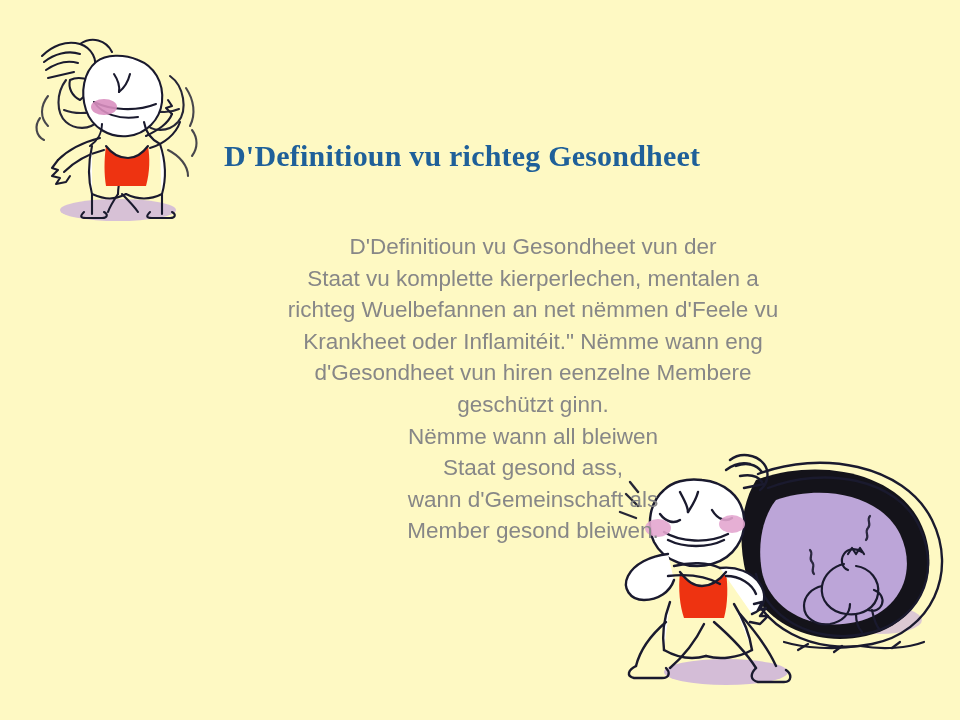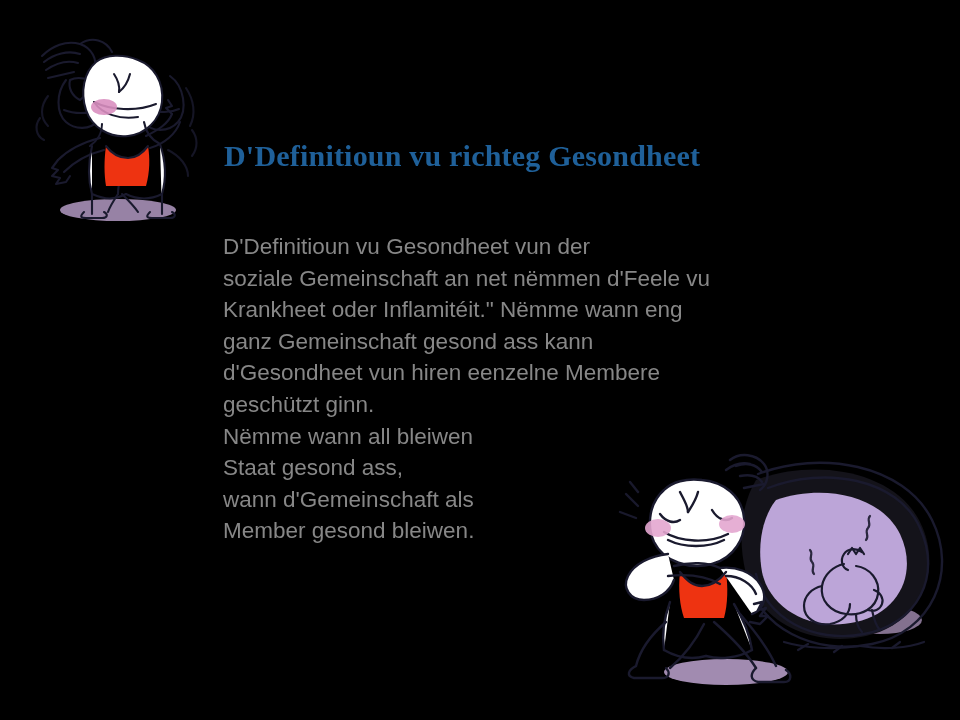--- a/index.html
+++ b/index.html
@@ -7,21 +7,21 @@
     padding: 0;
     background: #ffffff;
   }
   body {
     font-family: "Liberation Sans", sans-serif;
   }
   #slide {
     position: relative;
     width: 960px;
     height: 720px;
-    background: #000000;
+    background: #fef9c3;
     overflow: hidden;
   }
 
   
   #slide-title {
     position: absolute;
     left: 224px;
     top: 138px;
     width: 700px;
     font-family: "Liberation Serif", "DejaVu Serif", serif;
@@ -36,20 +36,21 @@
   
   #body-text {
     position: absolute;
     left: 223px;
     top: 231px;
     width: 620px;
     font-family: "Liberation Sans", sans-serif;
     font-size: 22.5px;
     line-height: 31.6px;
     color: #878787;
+    text-align: center;
   }
   #body-text .tline {
     white-space: nowrap;
   }
 
   
   .clipart {
     position: absolute;
     pointer-events: none;
   }
@@ -244,23 +245,23 @@
         <path d="M28 222 C20 226 18 232 26 234 L54 234 C62 234 62 228 58 224"></path>
         <path d="M148 224 C142 230 142 236 150 238 L176 238 C184 238 184 230 178 226"></path>
       </g>
     </svg>
   </div>
 
   <div id="slide-title">D'Definitioun vu richteg Gesondheet</div>
 
   <div id="body-text">
     <div class="tline">D'Definitioun vu Gesondheet vun der</div>
-    <div class="tline">soziale Gemeinschaft an net nëmmen d'Feele vu</div>
+    <div class="tline">Staat vu komplette kierperlechen, mentalen a</div>
+    <div class="tline">richteg Wuelbefannen an net nëmmen d'Feele vu</div>
     <div class="tline">Krankheet oder Inflamitéit." Nëmme wann eng</div>
-    <div class="tline">ganz Gemeinschaft gesond ass kann</div>
     <div class="tline">d'Gesondheet vun hiren eenzelne Membere</div>
     <div class="tline">geschützt ginn.</div>
     <div class="tline">Nëmme wann all bleiwen</div>
     <div class="tline">Staat gesond ass,</div>
     <div class="tline">wann d'Gemeinschaft als</div>
     <div class="tline">Member gesond bleiwen.</div>
   </div>
 
 </div>
 

